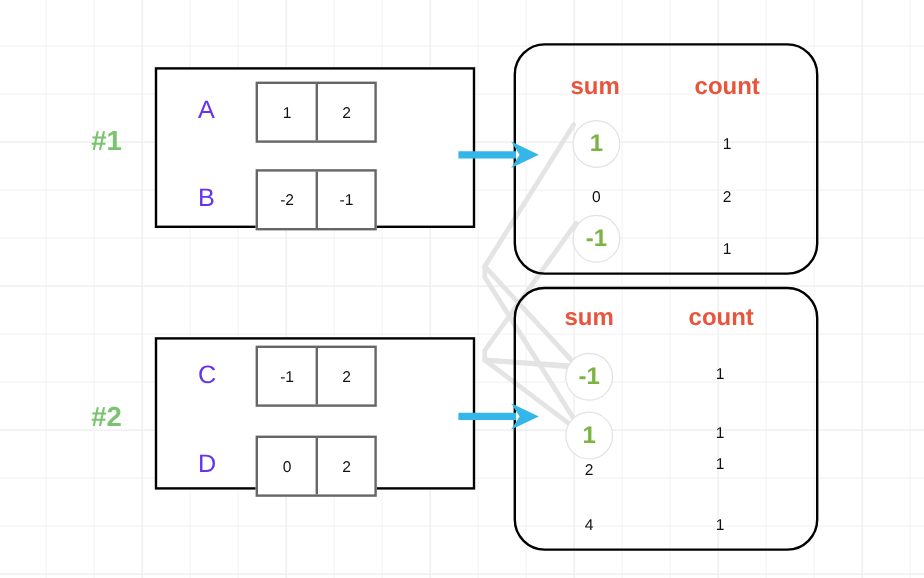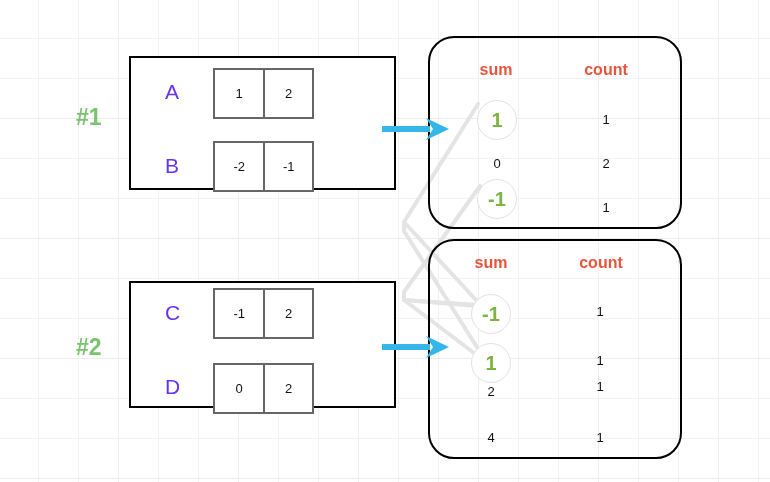--- a/index.html
+++ b/index.html
@@ -82,21 +82,21 @@
   .panel {
     position: absolute;
     border: 2px solid #000000;
     border-radius: 26px;
     background: transparent;
     box-sizing: border-box;
   }
 
   .col-head {
     position: absolute;
-    font-size: 16px;
+    font-size: 20px;
     font-weight: bold;
     color: #e8553c;
     font-family: "Liberation Sans", sans-serif;
     text-align: center;
     user-select: none;
   }
 
   .val {
     position: absolute;
     font-size: 13px;

